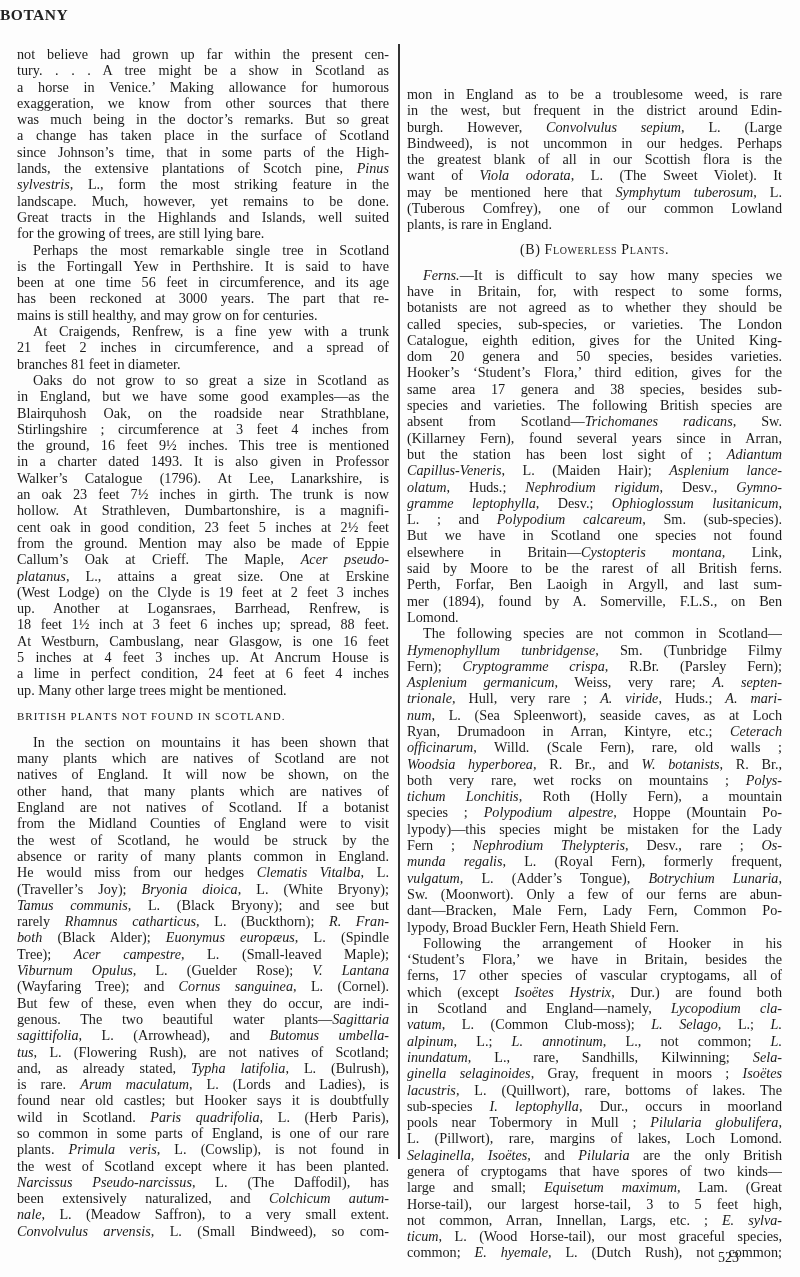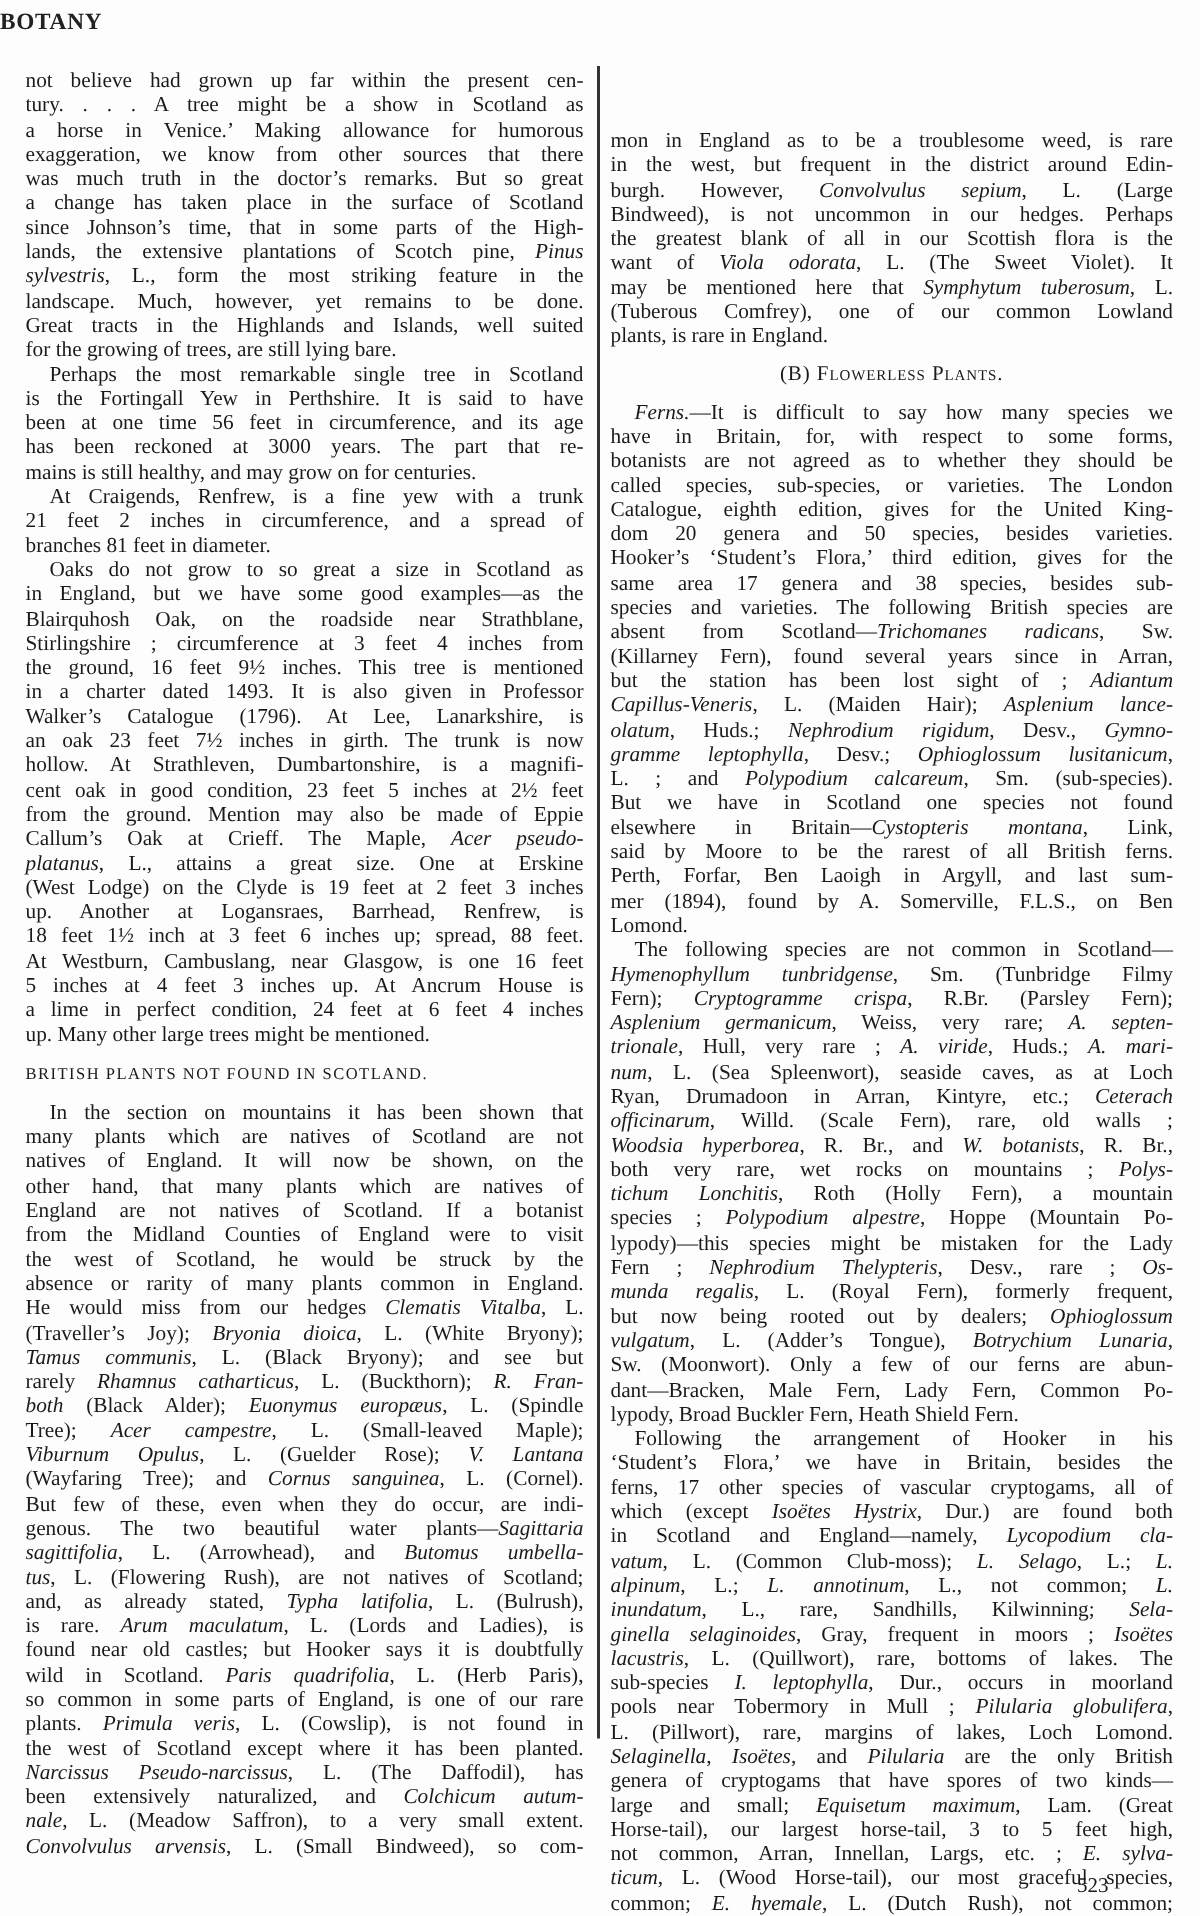--- a/index.html
+++ b/index.html
@@ -27,21 +27,21 @@
 <body>
 
 <div class="page">
   <div class="running-head">BOTANY</div>
   <div class="rule"></div>
   <div class="col left" id="col-left">
       <span class="ln">not believe had grown up far within the present cen-</span>
       <span class="ln">tury.    .    .    .    A tree might be a show in Scotland as</span>
       <span class="ln">a horse in Venice.’  Making allowance for humorous</span>
       <span class="ln">exaggeration, we know from other sources that there</span>
-      <span class="ln">was much truth in the doctor’s remarks.  But so great</span>
+      <span class="ln">was much being in the doctor’s remarks.  But so great</span>
       <span class="ln">a change has taken place in the surface of Scotland</span>
       <span class="ln">since Johnson’s time, that in some parts of the High-</span>
       <span class="ln">lands, the extensive plantations of Scotch pine, <i>Pinus</i></span>
       <span class="ln"><i>sylvestris</i>, L., form the most striking feature in the</span>
       <span class="ln">landscape.  Much, however, yet remains to be done.</span>
       <span class="ln">Great tracts in the Highlands and Islands, well suited</span>
       <span class="ln last">for the growing of trees, are still lying bare.</span>
       <span class="ln indent">Perhaps the most remarkable single tree in Scotland</span>
       <span class="ln">is the Fortingall Yew in Perthshire.  It is said to have</span>
       <span class="ln">been at one time 56 feet in circumference, and its age</span>
@@ -144,21 +144,20 @@
       <span class="ln"><i>num</i>, L. (Sea Spleenwort), seaside caves, as at Loch</span>
       <span class="ln">Ryan, Drumadoon in Arran, Kintyre, etc.; <i>Ceterach</i></span>
       <span class="ln"><i>officinarum</i>, Willd. (Scale Fern), rare, old walls ;</span>
       <span class="ln"><i>Woodsia hyperborea</i>, R. Br., and <i>W. botanists</i>, R. Br.,</span>
       <span class="ln">both very rare, wet rocks on mountains ; <i>Polys-</i></span>
       <span class="ln"><i>tichum Lonchitis</i>, Roth (Holly Fern), a mountain</span>
       <span class="ln">species ; <i>Polypodium alpestre</i>, Hoppe (Mountain Po-</span>
       <span class="ln">lypody)—this species might be mistaken for the Lady</span>
       <span class="ln">Fern ; <i>Nephrodium Thelypteris</i>, Desv., rare ; <i>Os-</i></span>
       <span class="ln"><i>munda regalis</i>, L. (Royal Fern), formerly frequent,</span>
-      <span class="ln">but now being rooted out by dealers; <i>Ophioglossum</i></span>
       <span class="ln"><i>vulgatum</i>, L. (Adder’s Tongue), <i>Botrychium Lunaria</i>,</span>
       <span class="ln">Sw. (Moonwort).  Only a few of our ferns are abun-</span>
       <span class="ln">dant—Bracken, Male Fern, Lady Fern, Common Po-</span>
       <span class="ln last">lypody, Broad Buckler Fern, Heath Shield Fern.</span>
       <span class="ln indent">Following the arrangement of Hooker in his</span>
       <span class="ln">‘Student’s Flora,’ we have in Britain, besides the</span>
       <span class="ln">ferns, 17 other species of vascular cryptogams, all of</span>
       <span class="ln">which (except <i>Isoëtes Hystrix</i>, Dur.) are found both</span>
       <span class="ln">in Scotland and England—namely, <i>Lycopodium cla-</i></span>
       <span class="ln"><i>vatum</i>, L. (Common Club-moss); <i>L. Selago</i>, L.; <i>L.</i></span>

